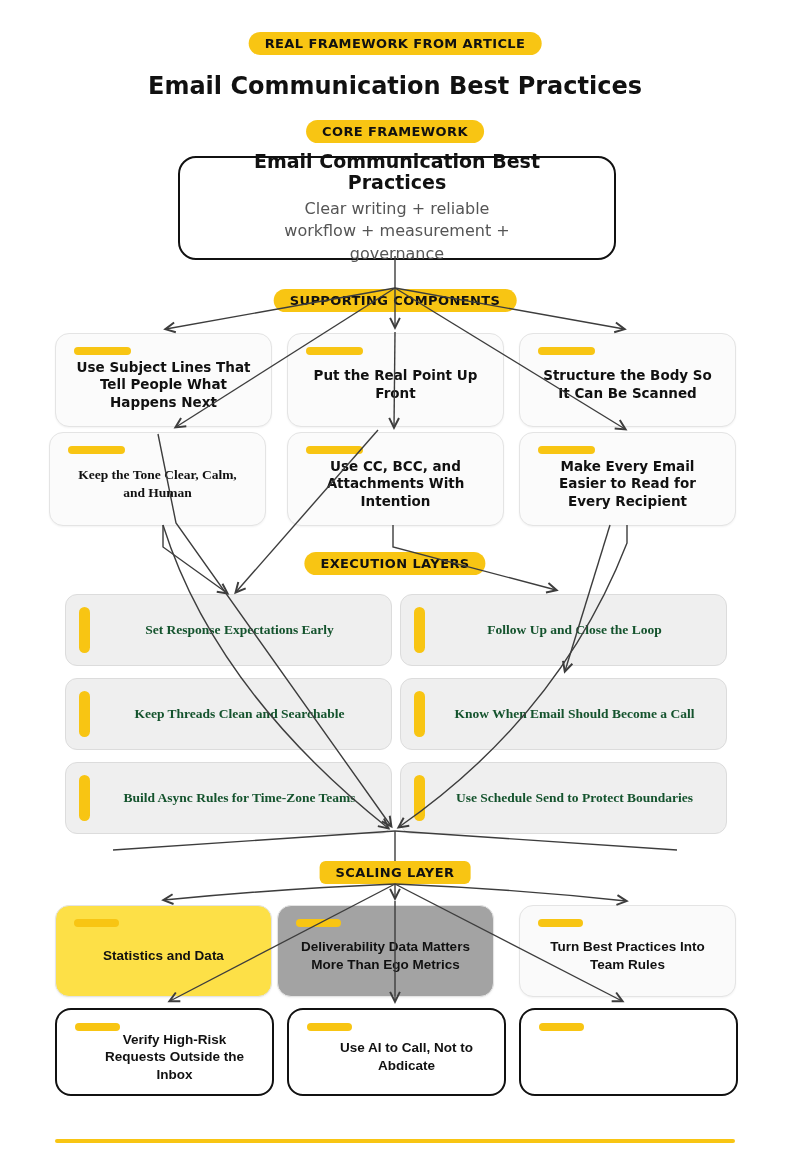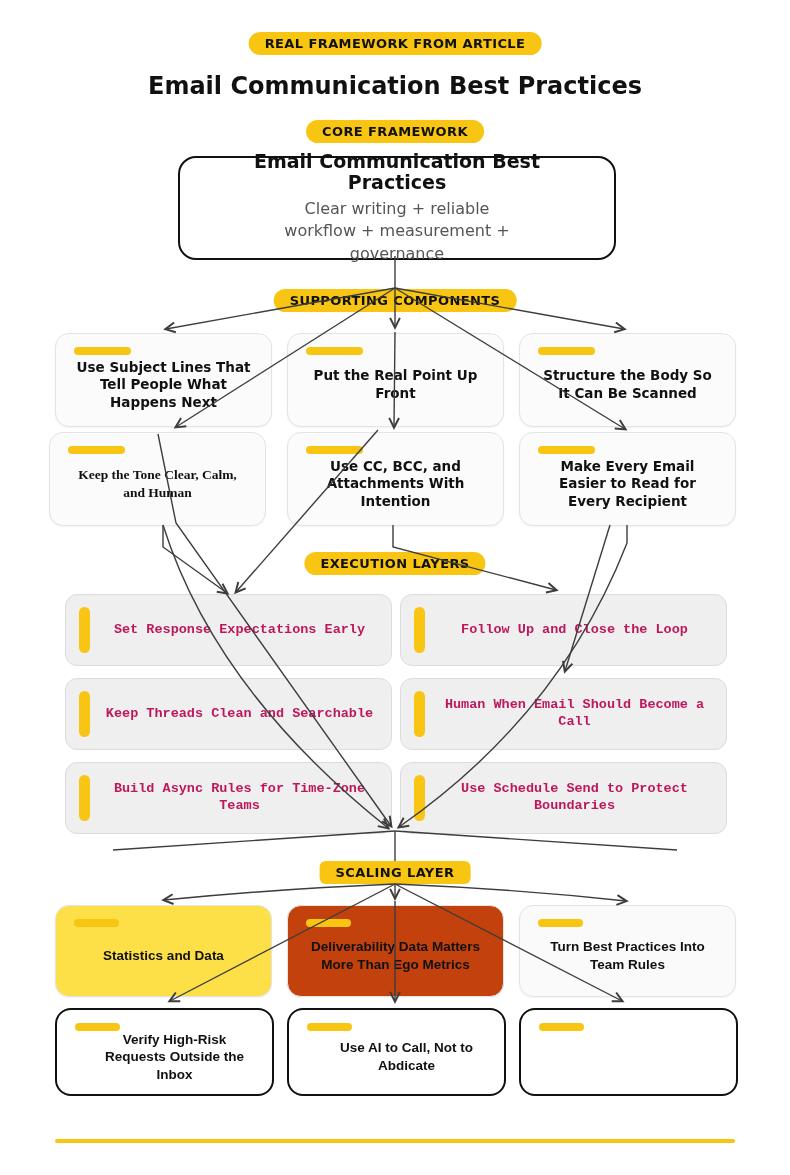--- a/index.html
+++ b/index.html
@@ -45,22 +45,22 @@
   .ebox{
     position:absolute;width:325px;height:70px;
     background:#efefef;border:1.5px solid #dcdcdc;border-radius:12px;
     display:flex;align-items:center;justify-content:center;
   }
   .vbar{
     position:absolute;left:13px;top:50%;transform:translateY(-50%);
     width:11px;height:46px;border-radius:7px;background:#F8C513;
   }
   .ebox .label{
-    font-family:Liberation Mono, monospace;
-    font-size:13.5px;font-weight:bold;color:#be185d;text-align:center;
+    font-family:Liberation Serif, serif;
+    font-size:13.5px;font-weight:bold;color:#14532d;text-align:center;
     line-height:1.25;padding:4px 14px 4px 36px;
   }
   .gbox{
     position:absolute;width:215px;height:84px;
     background:#ffffff;border:2px solid #111;border-radius:16px;
     display:flex;align-items:center;justify-content:center;
   }
   .gbox .label, .sbox.narrowfont .label{
     font-family:"Liberation Sans",sans-serif;
   }
@@ -126,38 +126,38 @@
   <div class="ebox" style="left:400px;top:594px;">
     <span class="vbar"></span>
     <span class="label">Follow Up and Close the Loop</span>
   </div>
   <div class="ebox" style="left:65px;top:678px;">
     <span class="vbar"></span>
     <span class="label">Keep Threads Clean and Searchable</span>
   </div>
   <div class="ebox" style="left:400px;top:678px;">
     <span class="vbar"></span>
-    <span class="label">Human When Email Should Become a Call</span>
+    <span class="label">Know When Email Should Become a Call</span>
   </div>
   <div class="ebox" style="left:65px;top:762px;">
     <span class="vbar"></span>
     <span class="label">Build Async Rules for Time-Zone Teams</span>
   </div>
   <div class="ebox" style="left:400px;top:762px;">
     <span class="vbar"></span>
     <span class="label">Use Schedule Send to Protect Boundaries</span>
   </div>
 
   <div class="badge" style="top:861px;border-radius:6px;">SCALING LAYER</div>
 
   <div class="sbox narrowfont" style="left:55px;top:905px;height:90px;background:#fde047;">
     <span class="hbar short"></span>
     <span class="label">Statistics and Data</span>
   </div>
-  <div class="sbox narrowfont" style="left:287px;top:905px;height:90px;background:#c2410c;">
+  <div class="sbox narrowfont" style="left:277px;top:905px;height:90px;background:#a3a3a3;">
     <span class="hbar short"></span>
     <span class="label">Deliverability Data Matters More Than Ego Metrics</span>
   </div>
   <div class="sbox narrowfont" style="left:519px;top:905px;height:90px;background:#fafafa;">
     <span class="hbar short"></span>
     <span class="label">Turn Best Practices Into Team Rules</span>
   </div>
 
   <div class="gbox" style="left:55px;top:1008px;">
     <span class="hbar short"></span>

